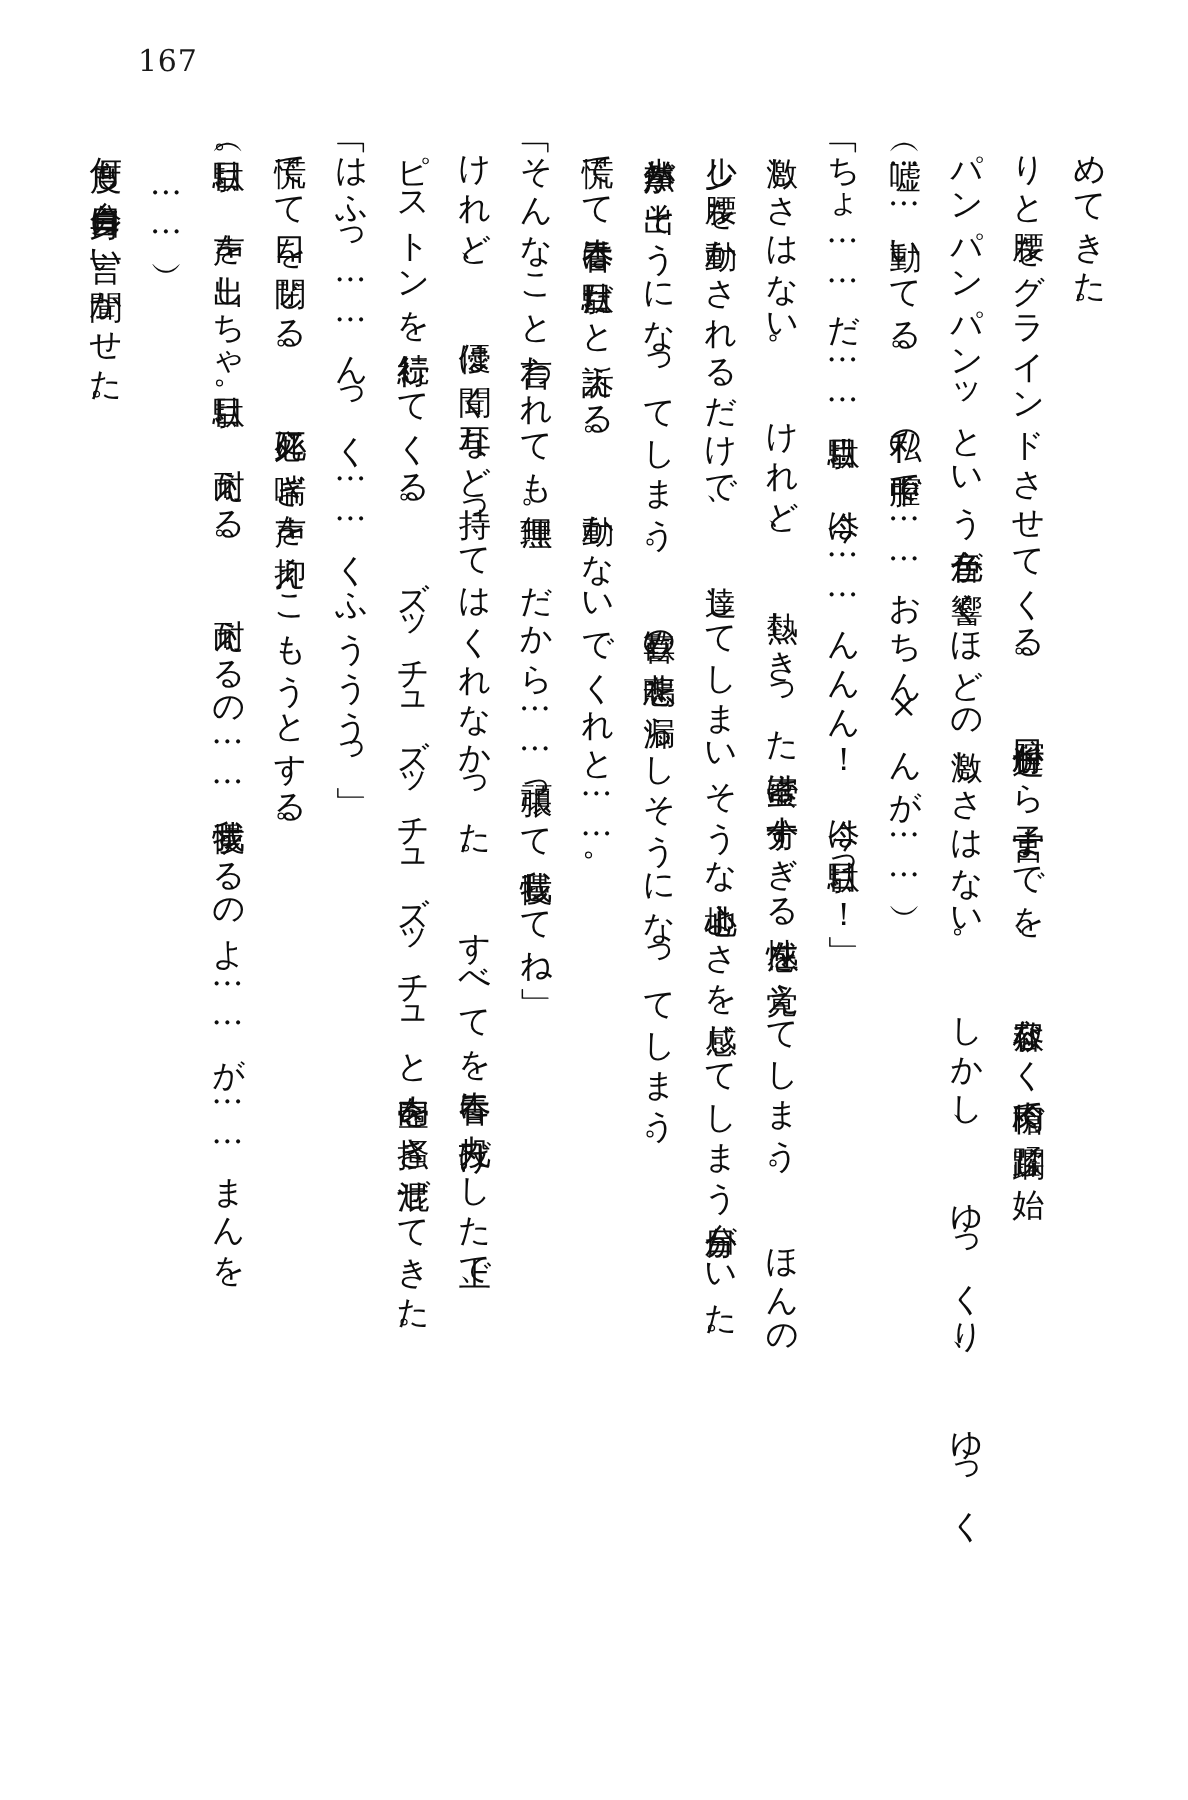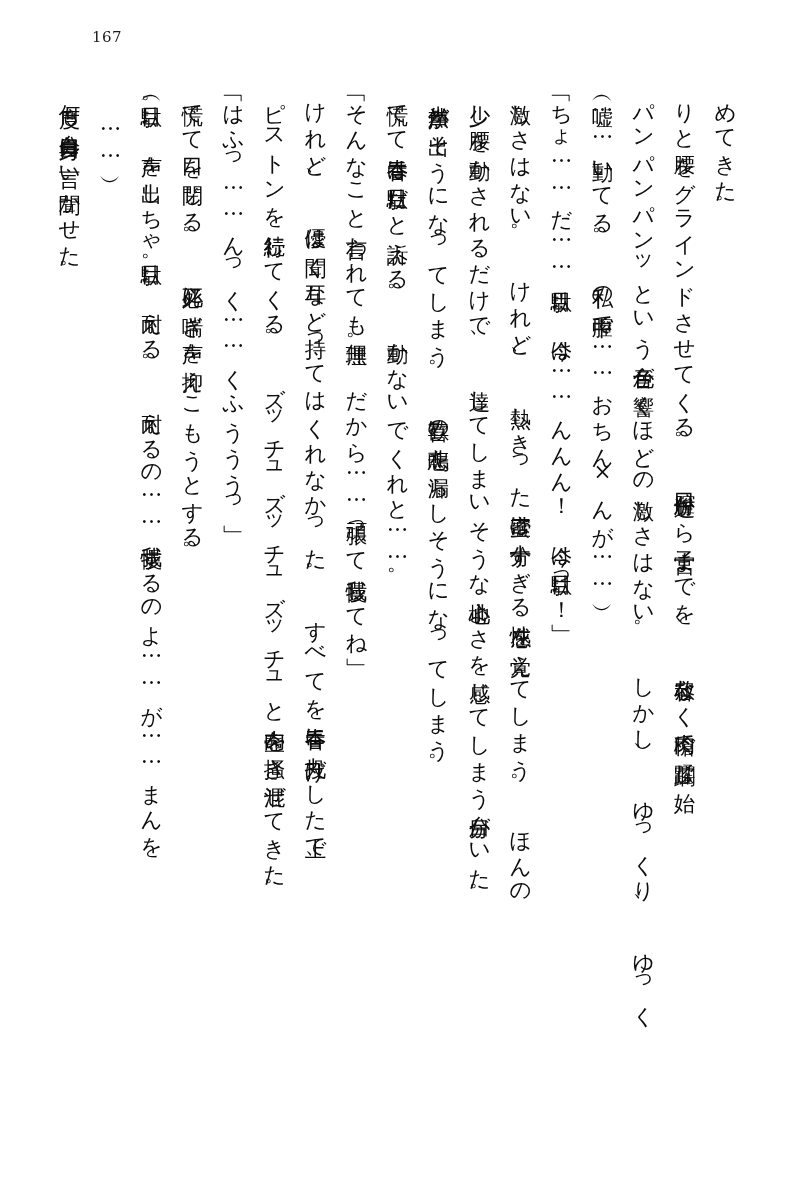--- a/index.html
+++ b/index.html
@@ -16,21 +16,21 @@
     width: 792px;
     height: 1200px;
     background: #ffffff;
     overflow: hidden;
     box-sizing: border-box;
   }
   .page-number {
     position: absolute;
     top: 28px;
     left: 92px;
-    font-size: 15px;
+    font-size: 20px;
     letter-spacing: 0.5px;
     color: #1a1a1a;
     font-family: "DejaVu Serif", "Liberation Serif", serif;
   }
   .body-area {
     position: absolute;
     top: 88px;
     left: 46px;
     width: 700px;
     height: 1060px;

